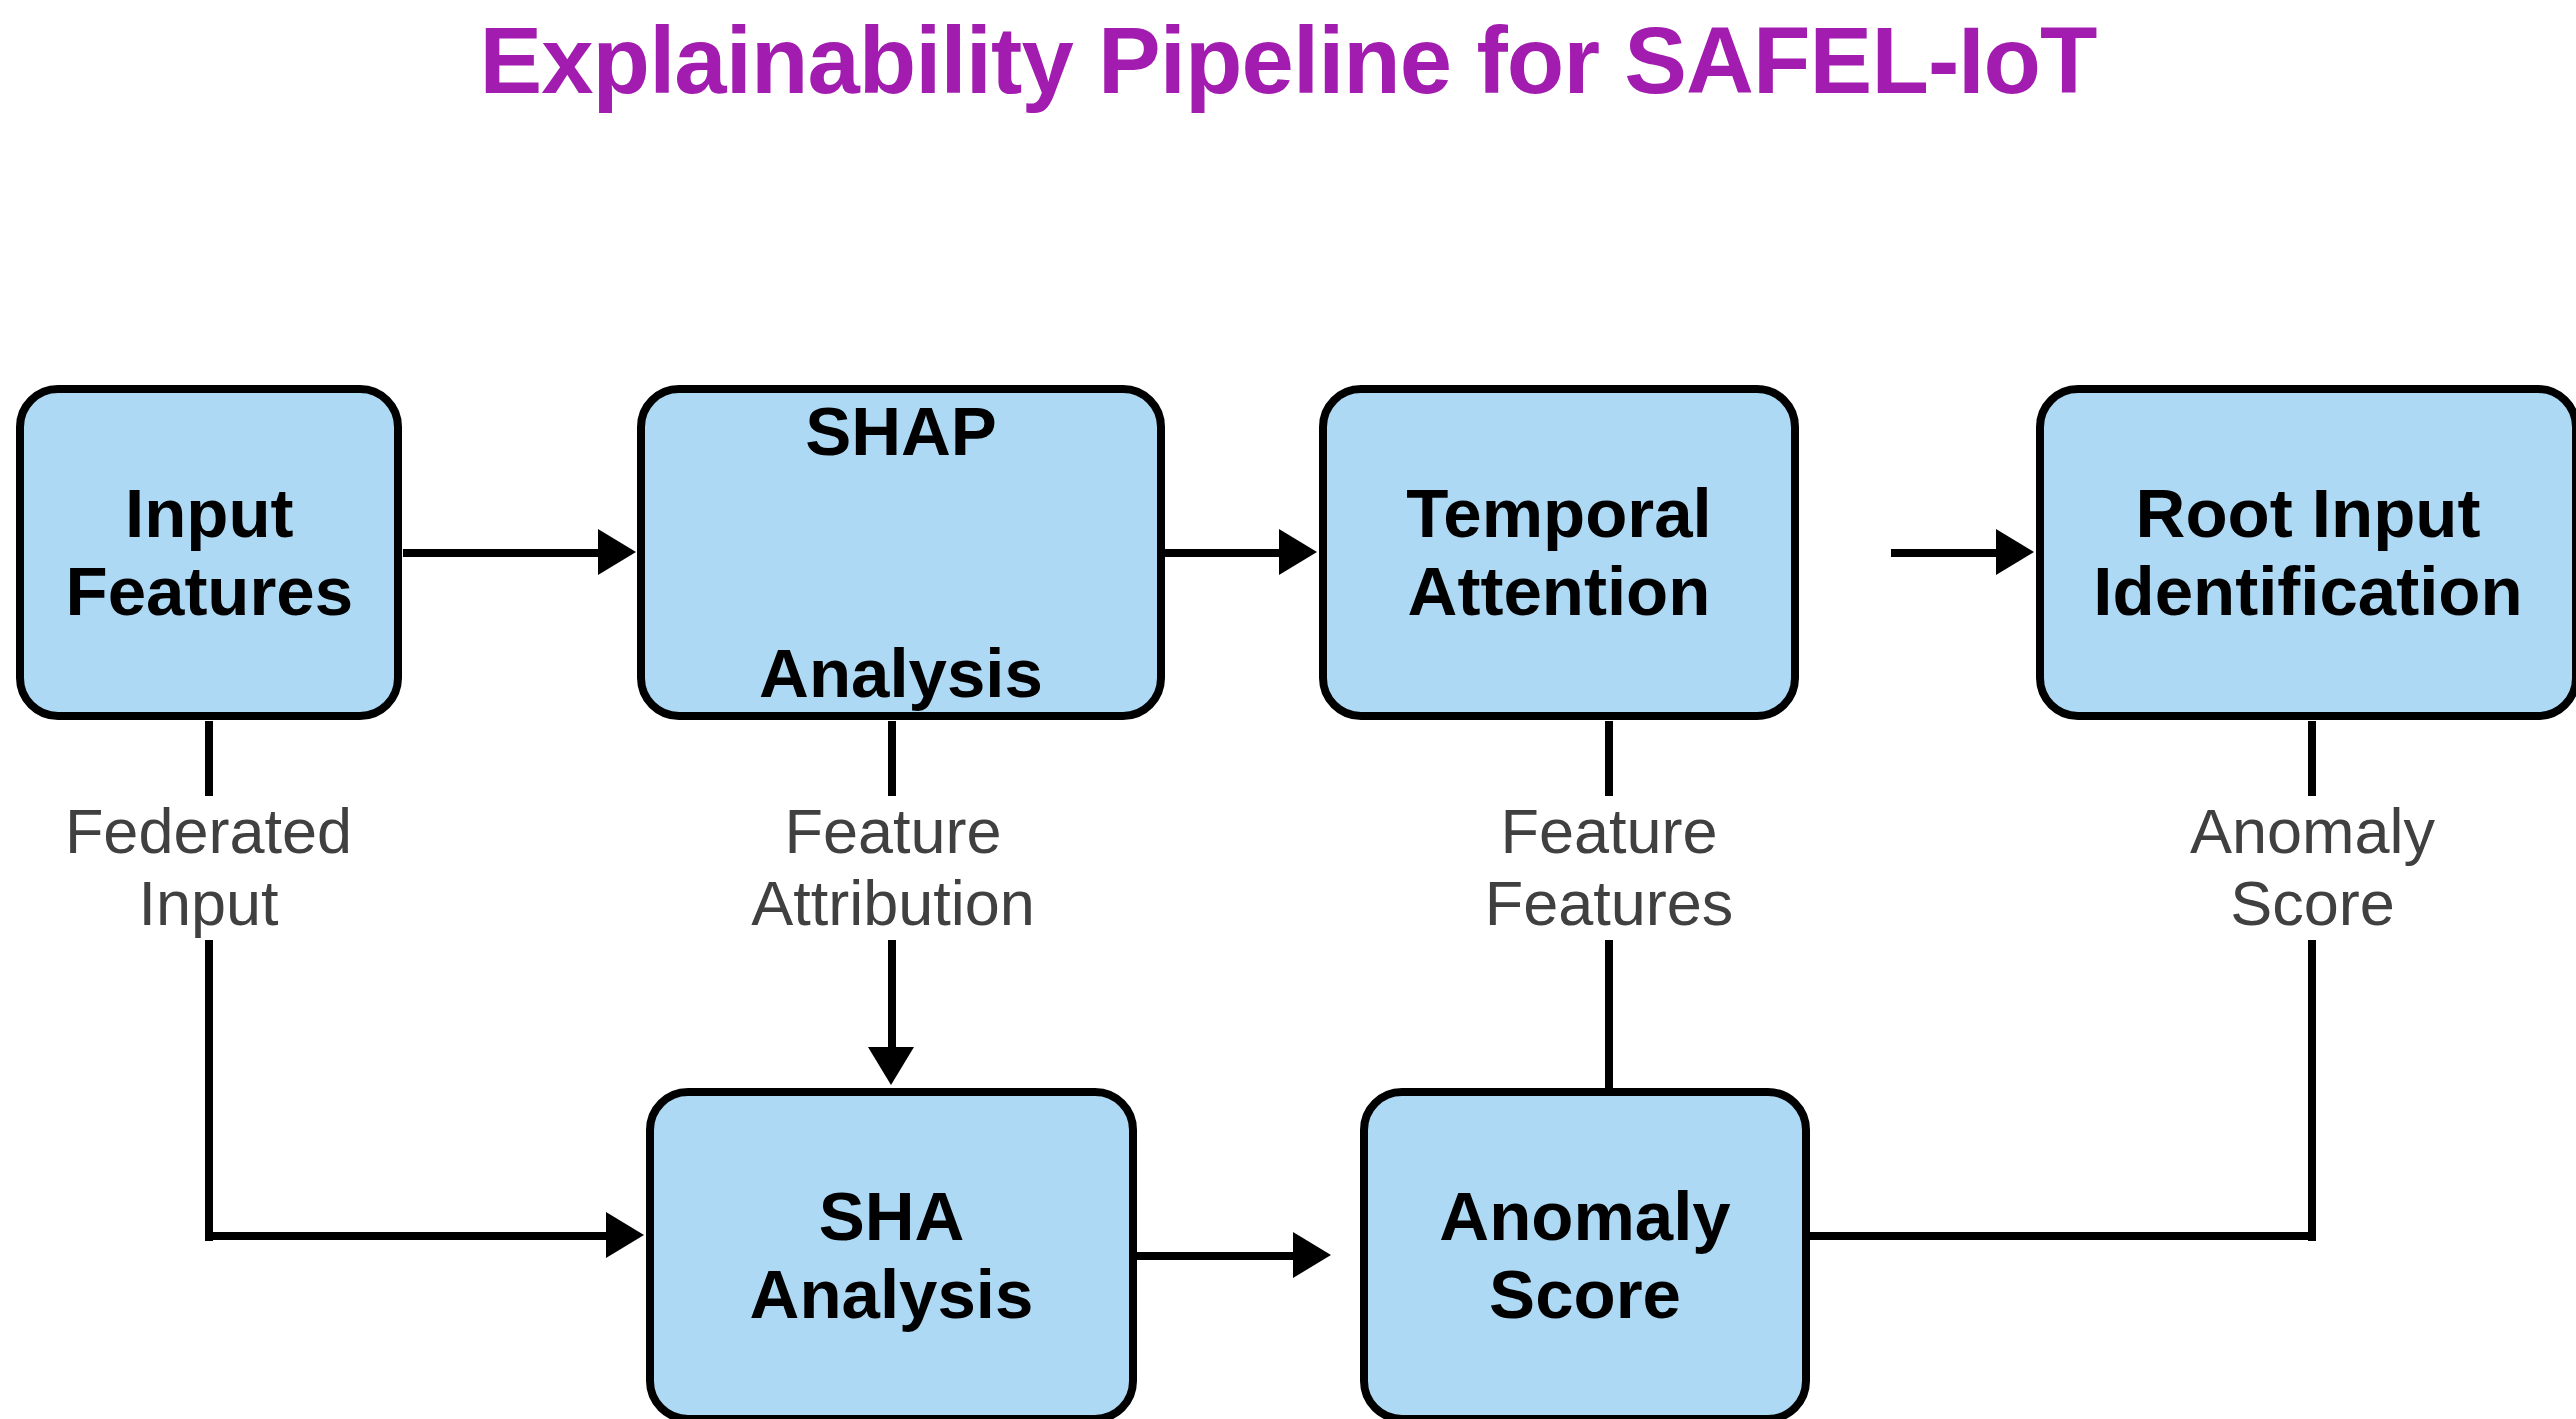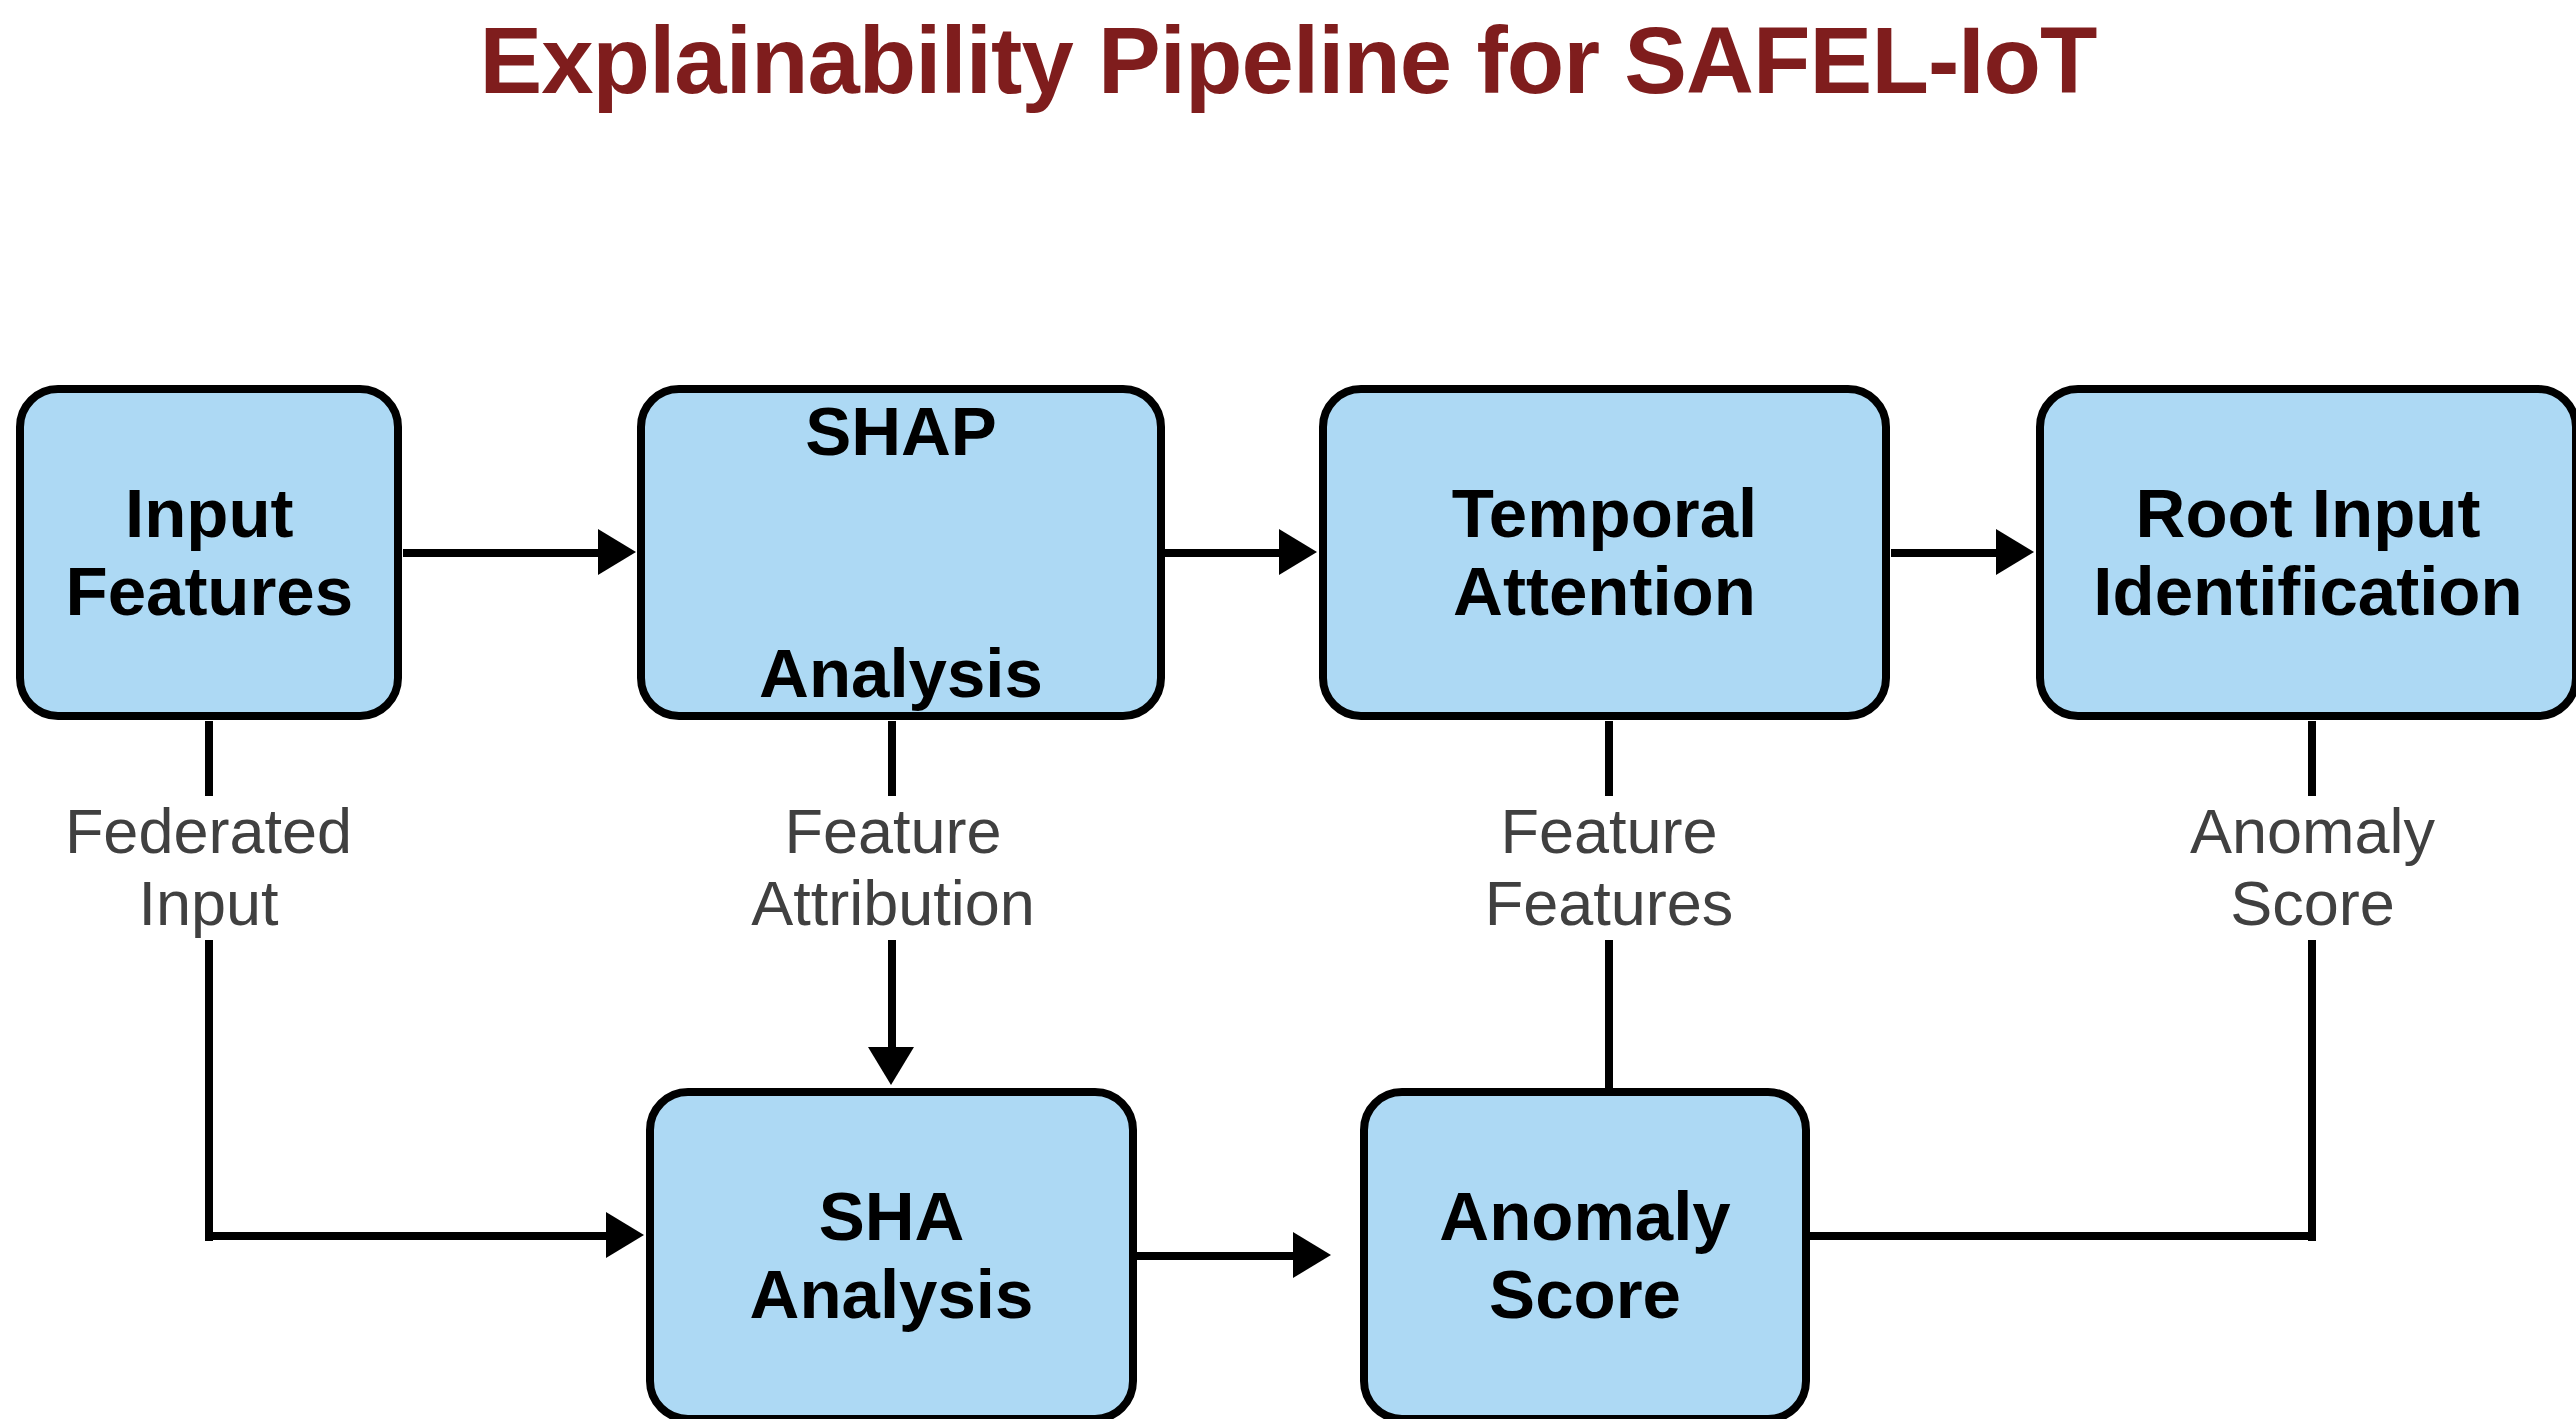--- a/index.html
+++ b/index.html
@@ -22,21 +22,21 @@
   
   #diagram-title {
     position: absolute;
     left: 0;
     top: 7.3px;
     width: 2576px;
     text-align: center;
     font-size: 94px;
     font-weight: bold;
     letter-spacing: -0.9px;
-    color: #7f1d1d;
+    color: #a21caf;
     font-family: "Liberation Sans", sans-serif;
     white-space: nowrap;
   }
 
   
   .node {
     position: absolute;
     box-sizing: border-box;
     background: #ADD9F4;
     border: 8.2px solid #000000;
@@ -110,21 +110,21 @@
   <div class="node" style="left:16.3px; top:385px; width:386px; height:335px;">
     <span class="line">Input</span>
     <span class="line">Features</span>
   </div>
 
   <div class="node" style="left:637px; top:385px; width:528px; height:335px;justify-content:space-between;">
     <span class="line">SHAP</span>
     <span class="line">Analysis</span>
   </div>
 
-  <div class="node" style="left:1319px; top:385px; width:571px; height:335px;">
+  <div class="node" style="left:1319px; top:385px; width:480px; height:335px;">
     <span class="line">Temporal</span>
     <span class="line">Attention</span>
   </div>
 
   <div class="node" style="left:2036px; top:385px; width:544px; height:335px;">
     <span class="line">Root Input</span>
     <span class="line">Identification</span>
   </div>
 
   <div class="node" style="left:646px; top:1088px; width:491px; height:335px;">

